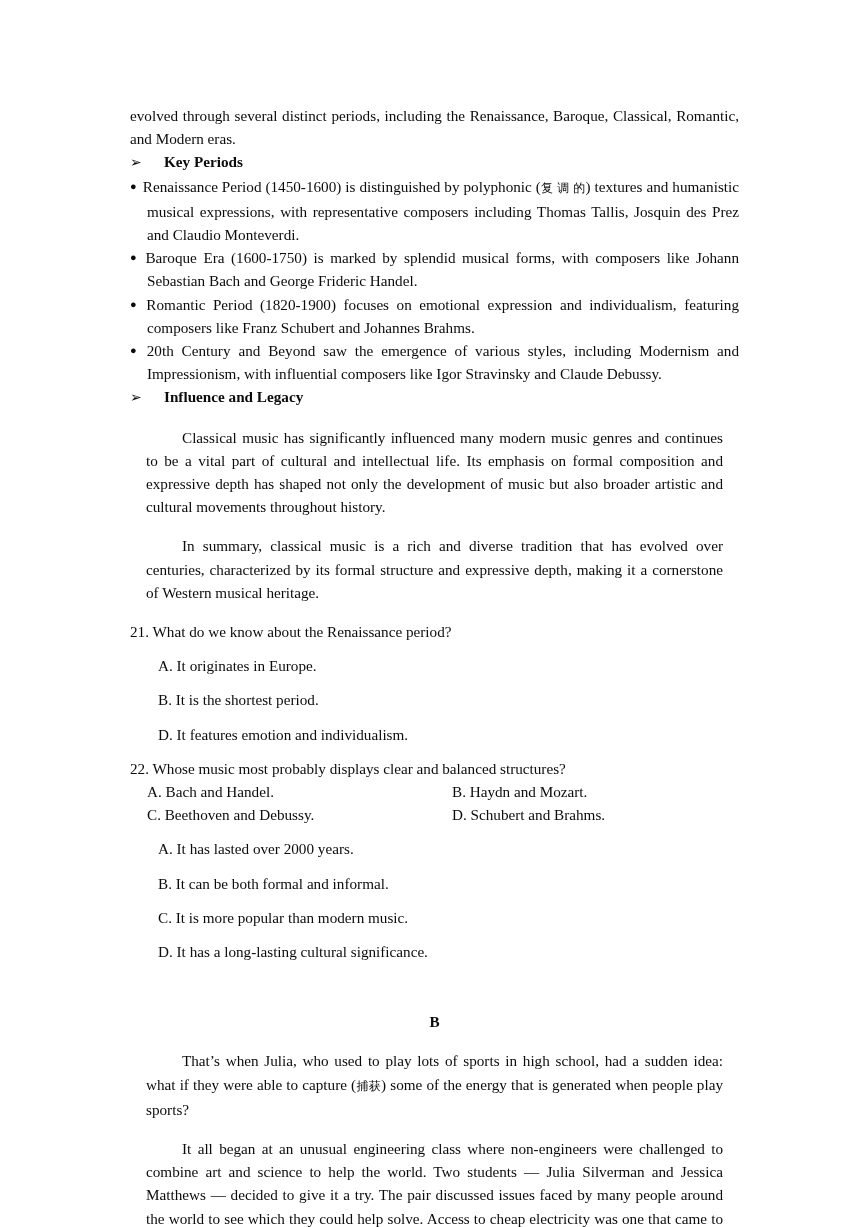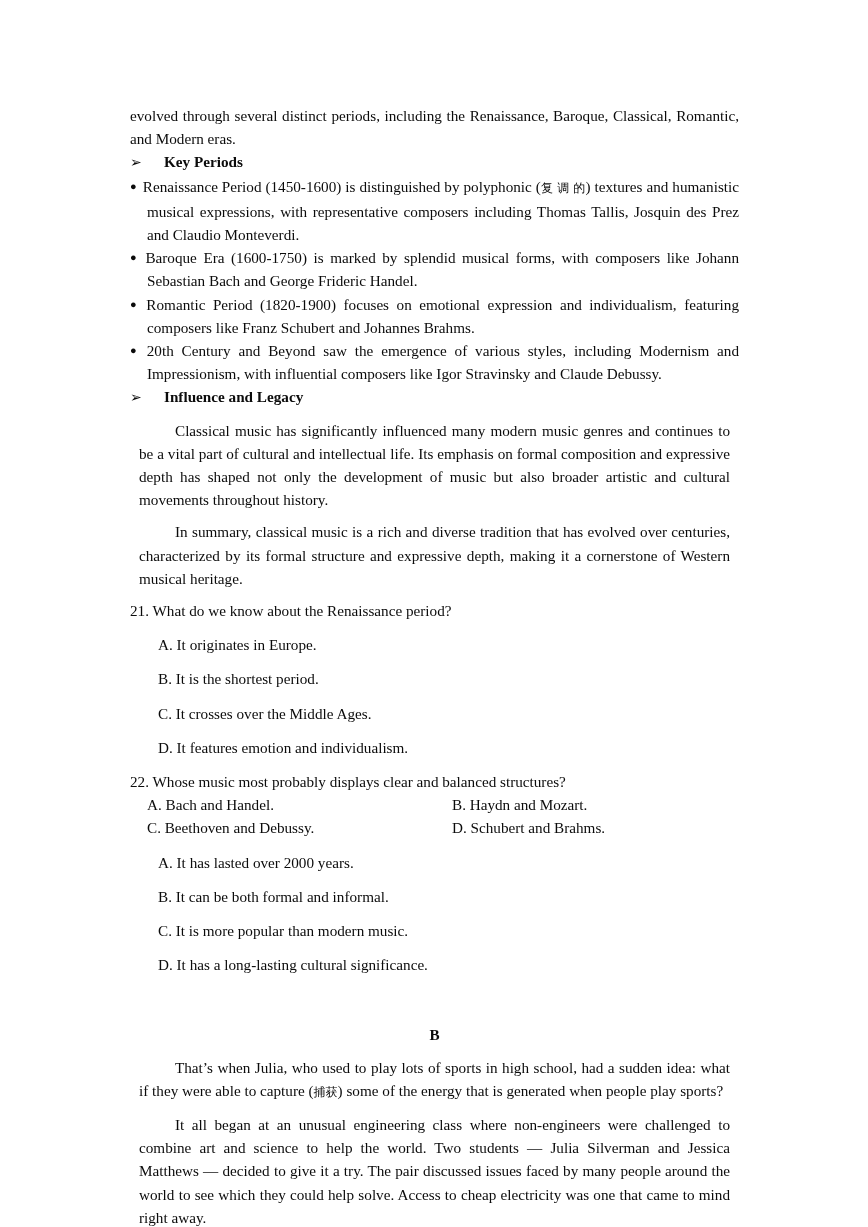--- a/index.html
+++ b/index.html
@@ -33,21 +33,21 @@
   }
 
   
   p.just {
     margin: 0;
     text-align: justify;
     text-justify: inter-word;
     text-align-last: left;
   }
   p.indent {
-    margin: 9px;
+    margin: 16px;
     text-align: justify;
     text-justify: inter-word;
     text-align-last: left;
     text-indent: 36px;
   }
 
   
   .arrow-head {
     display: block;
     margin: 0;
@@ -140,21 +140,20 @@
       <span class="arrow-glyph">➢</span><span class="arrow-label">Influence and Legacy</span>
     </div>
 
     <p class="indent">Classical music has significantly influenced many modern music genres and continues to be a vital part of cultural and intellectual life. Its emphasis on formal composition and expressive depth has shaped not only the development of music but also broader artistic and cultural movements throughout history.</p>
 
     <p class="indent">In summary, classical music is a rich and diverse tradition that has evolved over centuries, characterized by its formal structure and expressive depth, making it a cornerstone of Western musical heritage.</p>
 
     <p class="question">21. What do we know about the Renaissance period?</p>
     <p class="option">A. It originates in Europe.</p>
     <p class="option">B. It is the shortest period.</p>
-    <p class="option">C. It crosses over the Middle Ages.</p>
     <p class="option">D. It features emotion and individualism.</p>
 
     <p class="question">22. Whose music most probably displays clear and balanced structures?</p>
     <div class="opt-two-col">
       <span class="opt-col-a">A. Bach and Handel.</span>
       <span class="opt-col-b">B. Haydn and Mozart.</span>
     </div>
     <div class="opt-two-col">
       <span class="opt-col-a">C. Beethoven and Debussy.</span>
       <span class="opt-col-b">D. Schubert and Brahms.</span>

